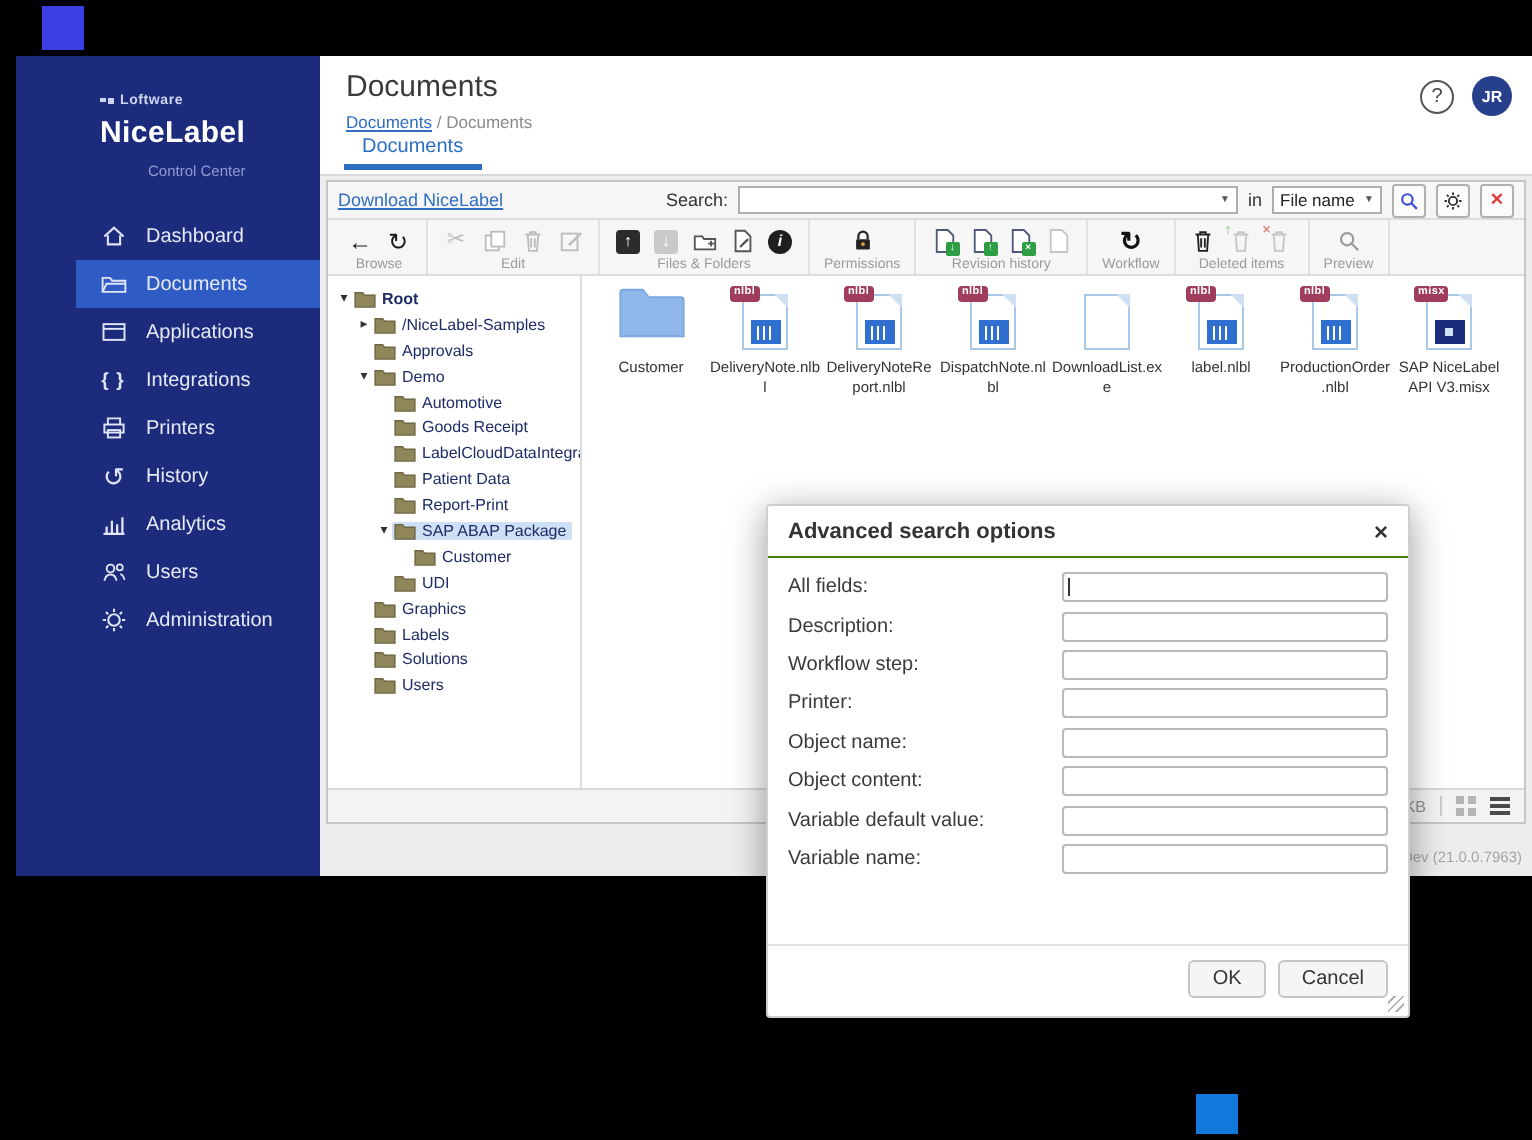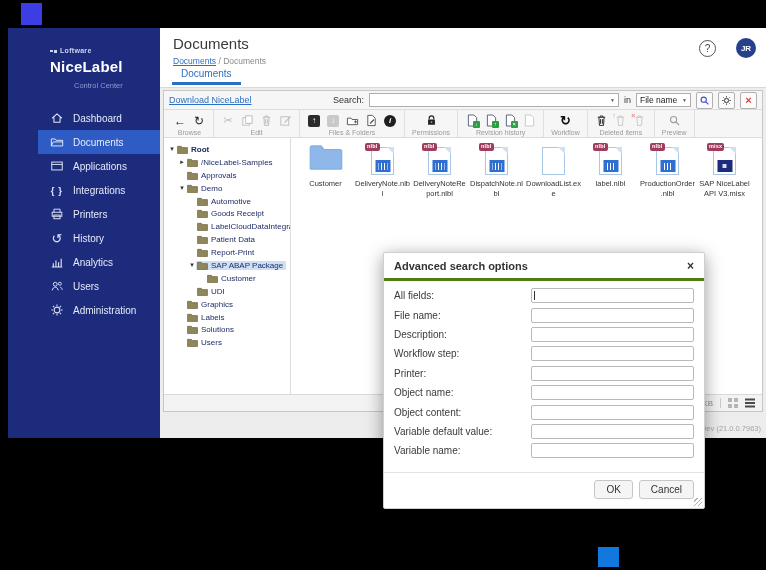--- a/index.html
+++ b/index.html
@@ -32,21 +32,21 @@
   .main{flex:1;position:relative;background:#ededed;min-width:0;}
   .header{height:33px;background:#fff;padding:7px 0 0 13px;box-sizing:border-box;position:relative;}
   .title{font-size:15px;color:#3a3a3a;}
   .breadcrumb{font-size:8.5px;margin-top:4px;}
   .crumb-link{color:#2f6fc1;text-decoration:underline;cursor:pointer;}
   .crumb-sep,.crumb-cur{color:#8a8a8a;}
   .header-actions{position:absolute;right:10px;top:10px;display:flex;align-items:center;gap:9px;}
   .help-btn{width:15px;height:15px;border:1px solid #555;border-radius:50%;color:#444;
             font-size:10px;display:flex;align-items:center;justify-content:center;cursor:pointer;background:#fff;}
   .avatar{width:20px;height:20px;border-radius:50%;background:#26408c;color:#fff;font-size:8px;
-          font-weight:bold;display:flex;align-items:center;justify-content:center;cursor:pointer;margin-left:11px;}
+          font-weight:bold;display:flex;align-items:center;justify-content:center;cursor:pointer;}
   .tabstrip{height:27px;background:#fff;border-bottom:1px solid #d9d9d9;padding-left:12px;box-sizing:border-box;}
   .tab{display:inline-block;padding:7px 9px 3px;font-size:10px;color:#2b6fc2;
        border-bottom:3px solid #2b6fc2;box-sizing:border-box;cursor:pointer;}
 
   
   .panel{position:absolute;left:3px;right:3px;top:62px;height:322px;border:1px solid #c6c6c6;
          background:#f6f6f6;display:flex;flex-direction:column;box-sizing:border-box;}
   .row-search{height:18px;flex:none;display:flex;align-items:center;gap:5px;padding:0 5px;
               border-bottom:1px solid #dcdcdc;}
   .dl-link{font-size:9px;color:#2f6fc1;text-decoration:underline;cursor:pointer;white-space:nowrap;}
@@ -108,21 +108,21 @@
   .view-btn{display:flex;align-items:center;justify-content:center;cursor:pointer;}
   .view-btn svg{width:10px;height:10px;}
 
   .version{position:absolute;right:5px;top:396px;font-size:7.5px;color:#a5a5a5;}
 
   
   .modal{position:absolute;left:383px;top:252px;width:322px;height:257px;background:#fff;
          border:1px solid #cfcfcf;border-radius:2px;box-shadow:0 4px 18px rgba(0,0,0,.4);
          z-index:20;display:flex;flex-direction:column;box-sizing:border-box;}
   .m-header{display:flex;align-items:flex-end;justify-content:space-between;padding:7px 10px 6px;
-            border-bottom:3px solid #4d7c0f;flex:none;}
+            border-bottom:1px solid #4d7c0f;flex:none;}
   .m-title{font-size:11px;font-weight:bold;color:#333;}
   .m-close{font-size:12px;font-weight:bold;color:#333;cursor:pointer;line-height:1;}
   .m-body{padding:5px 10px 0;flex:1;min-height:0;}
   .m-row{display:flex;align-items:center;height:19.4px;}
   .m-label{width:137px;flex:none;font-size:10px;color:#3a3a3a;}
   .m-input{flex:1;height:13px;border:1px solid #b9b9b9;border-radius:2px;background:#fff;
            display:flex;align-items:center;padding-left:2px;cursor:text;}
   .caret{width:1px;height:9px;background:#333;}
   .m-footer{flex:none;border-top:1px solid #e4e4e4;padding:7px 10px 9px;display:flex;
             justify-content:flex-end;gap:6px;position:relative;}
@@ -740,24 +740,20 @@
       <span class="m-close">×</span>
     </div>
     <div class="m-body" id="modal-fields">
         <div class="m-row">
           <span class="m-label">All fields:</span>
           <span class="m-input">
             <span class="caret"></span>
           </span>
         </div>
         <div class="m-row">
-          <span class="m-label">File name:</span>
-          <span class="m-input"></span>
-        </div>
-        <div class="m-row">
           <span class="m-label">Description:</span>
           <span class="m-input"></span>
         </div>
         <div class="m-row">
           <span class="m-label">Workflow step:</span>
           <span class="m-input"></span>
         </div>
         <div class="m-row">
           <span class="m-label">Printer:</span>
           <span class="m-input"></span>

